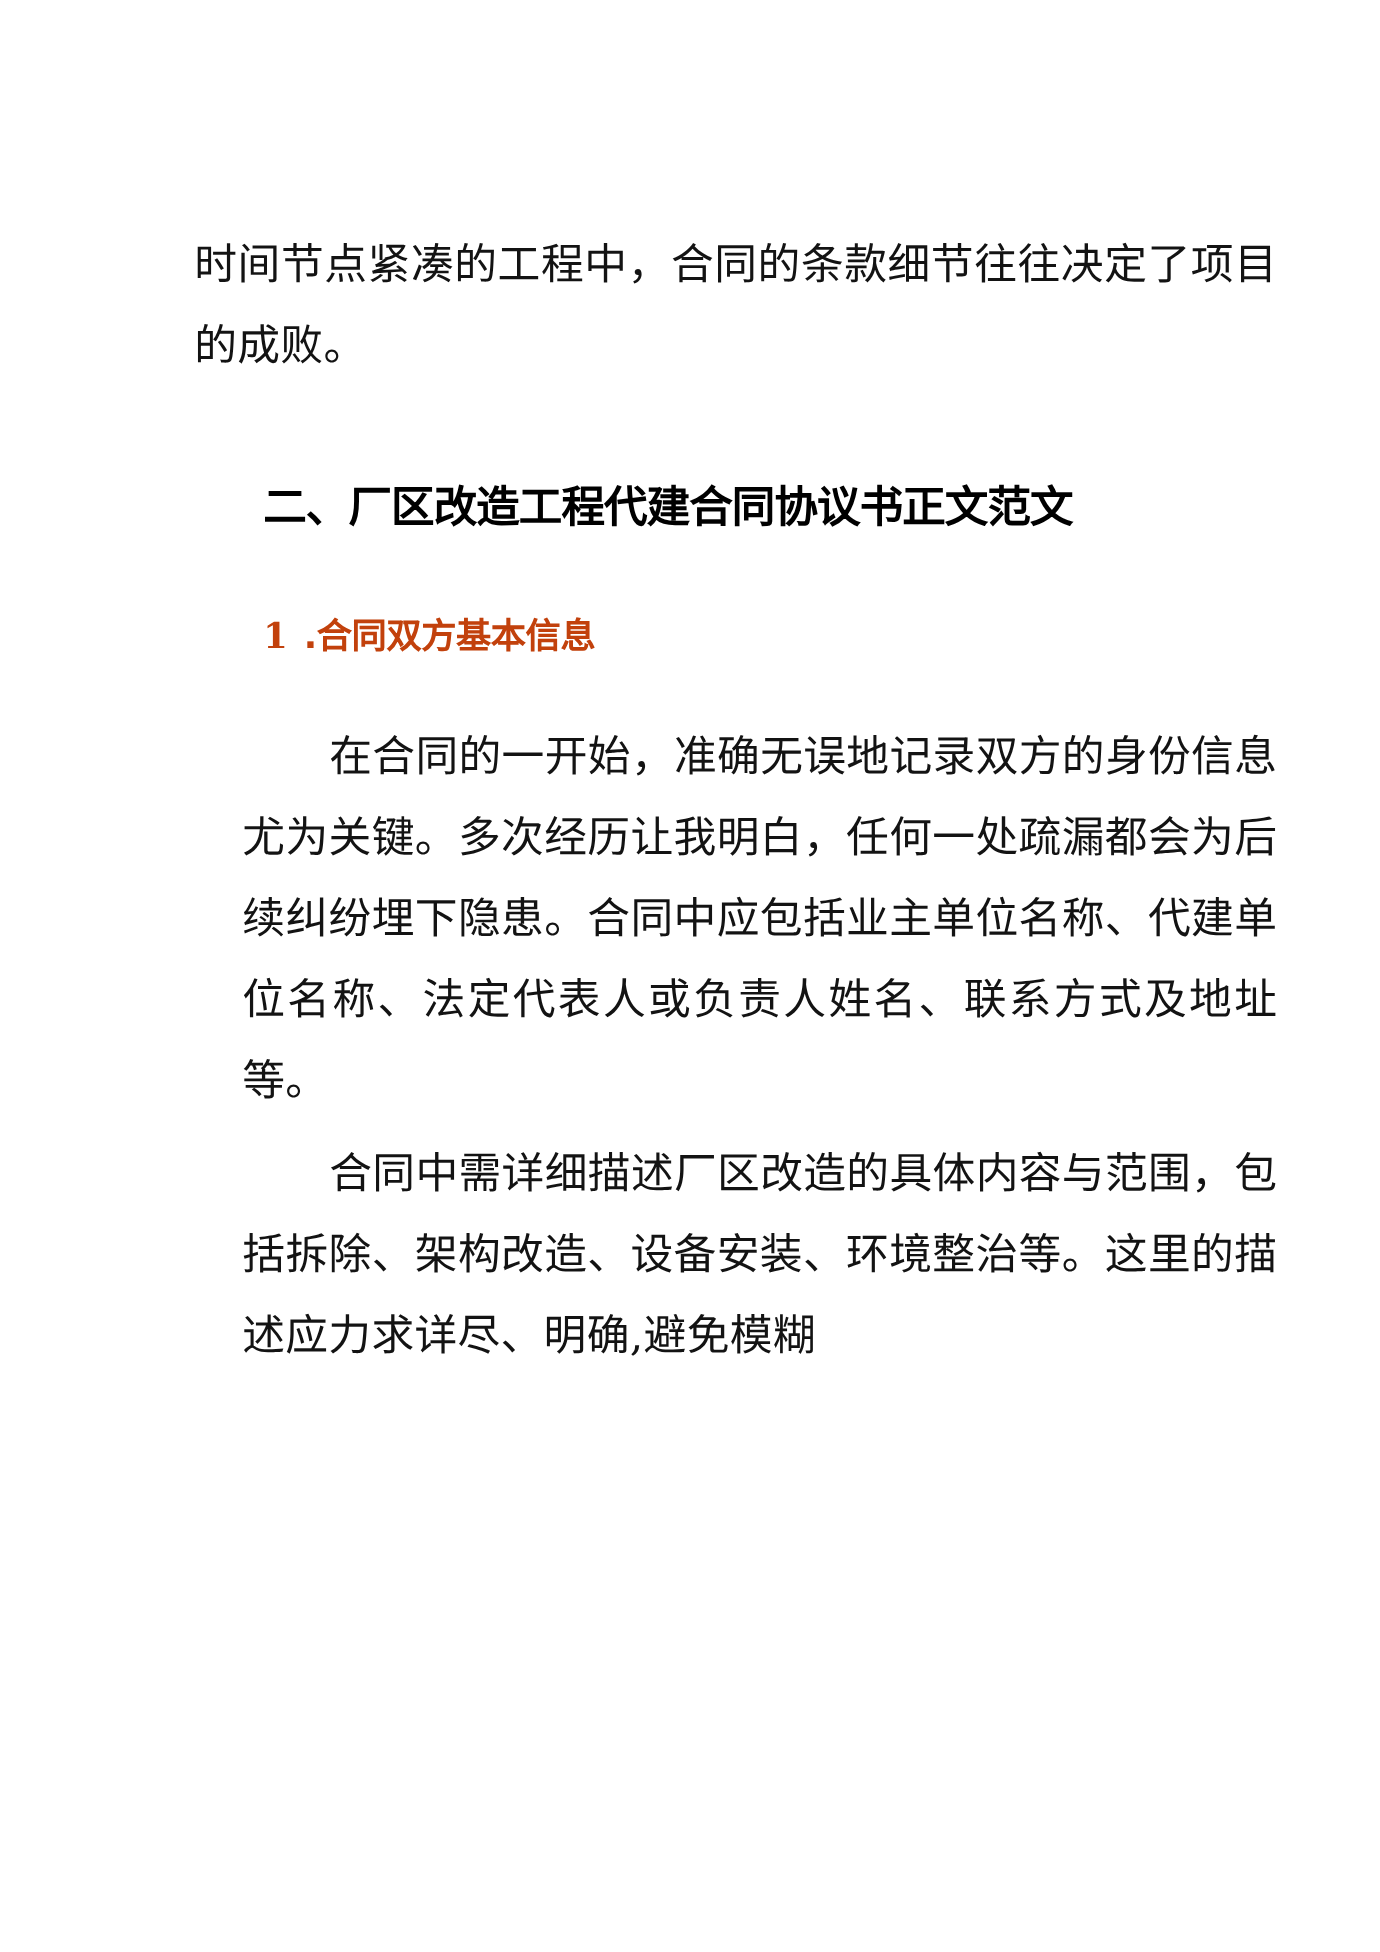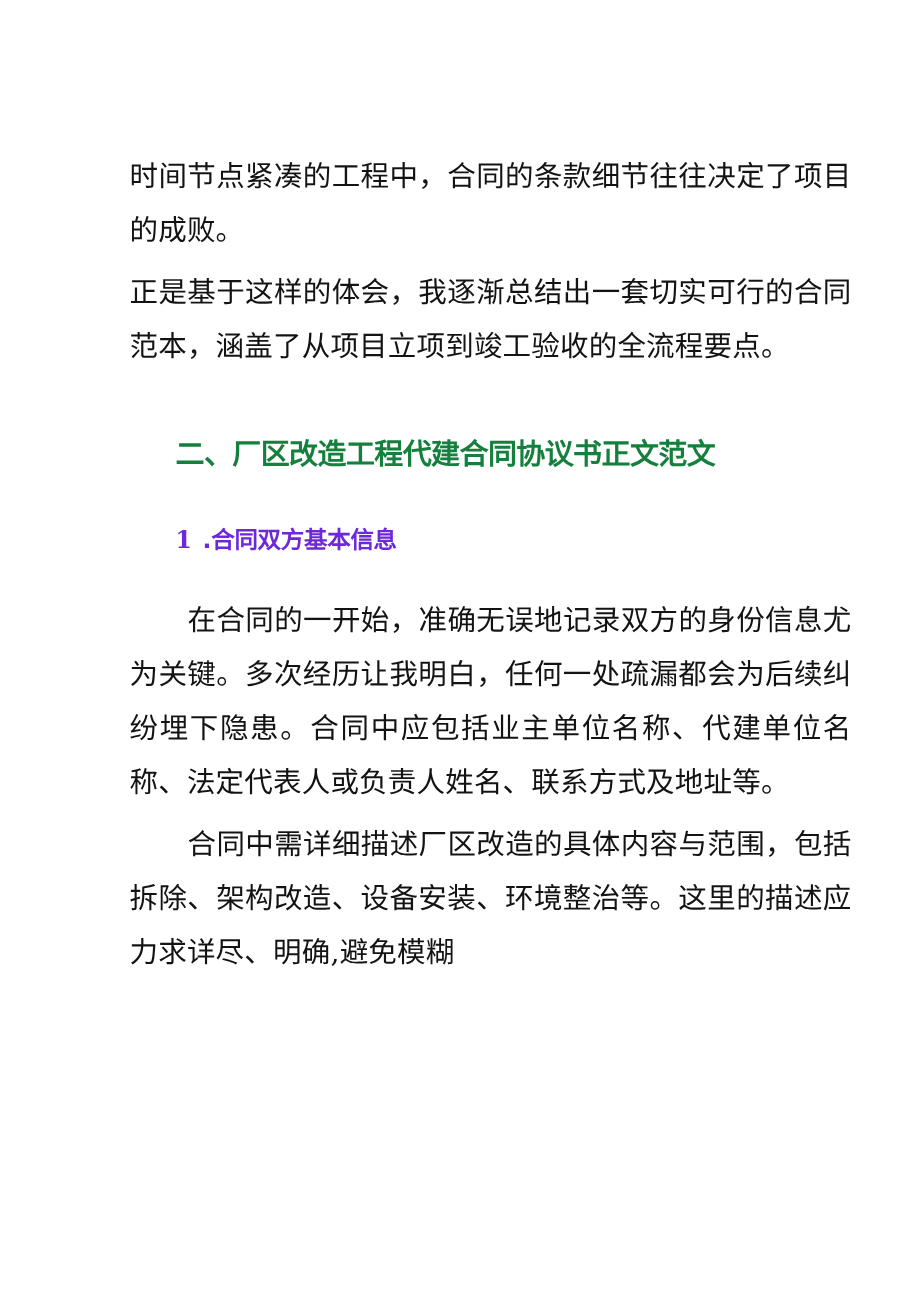--- a/index.html
+++ b/index.html
@@ -46,60 +46,59 @@
   .para.indent {
     text-indent: 58px;
   }
 
   
   .h2 {
     font-family: "DejaVu Sans", "Liberation Sans", sans-serif;
     font-size: 29px;
     font-weight: 700;
     line-height: 44px;
-    color: #15803d;
+    color: #000000;
     margin: 0;
     padding-left: 46px;
     letter-spacing: -0.6px;
     white-space: nowrap;
   }
 
   .h3 {
     font-family: "DejaVu Sans", "Liberation Sans", sans-serif;
     font-size: 23.5px;
     font-weight: 700;
     line-height: 36px;
-    color: #6d28d9;
+    color: #c2410c;
     margin: 0;
     padding-left: 46px;
     letter-spacing: -0.3px;
     white-space: nowrap;
   }
 
   .h3 .num {
     font-family: "DejaVu Serif", "Liberation Serif", serif;
     font-weight: 700;
   }
 
   
   .gap-before-h2   { margin-top: 58px; }
   .gap-after-h2    { margin-top: 46px; }
-  .gap-after-h3    { margin-top: 36px; }
+  .gap-after-h3    { margin-top: 36px; margin-left: 32px; }
   .gap-before-h3   { margin-top: 62px; }
   .gap-para-block  { margin-top: 32px; }
 </style>
 </head>
 <body>
 
 <div class="page">
   <div class="doc-body">
 
     <p class="para">时间节点紧凑的工程中，合同的条款细节往往决定了项目的成败。</p>
 
-    <p class="para gap-para-block">正是基于这样的体会，我逐渐总结出一套切实可行的合同范本，涵盖了从项目立项到竣工验收的全流程要点。</p>
 
     <h2 class="h2 gap-before-h2">二、厂区改造工程代建合同协议书正文范文</h2>
 
     <h3 class="h3 gap-after-h2">
       <span class="num" style="margin-right: 11px;">1</span><span>.</span><span>合同双方基本信息</span>
     </h3>
 
     <p class="para indent gap-after-h3">在合同的一开始，准确无误地记录双方的身份信息尤为关键。多次经历让我明白，任何一处疏漏都会为后续纠纷埋下隐患。合同中应包括业主单位名称、代建单位名称、法定代表人或负责人姓名、联系方式及地址等。</p>
 
 

